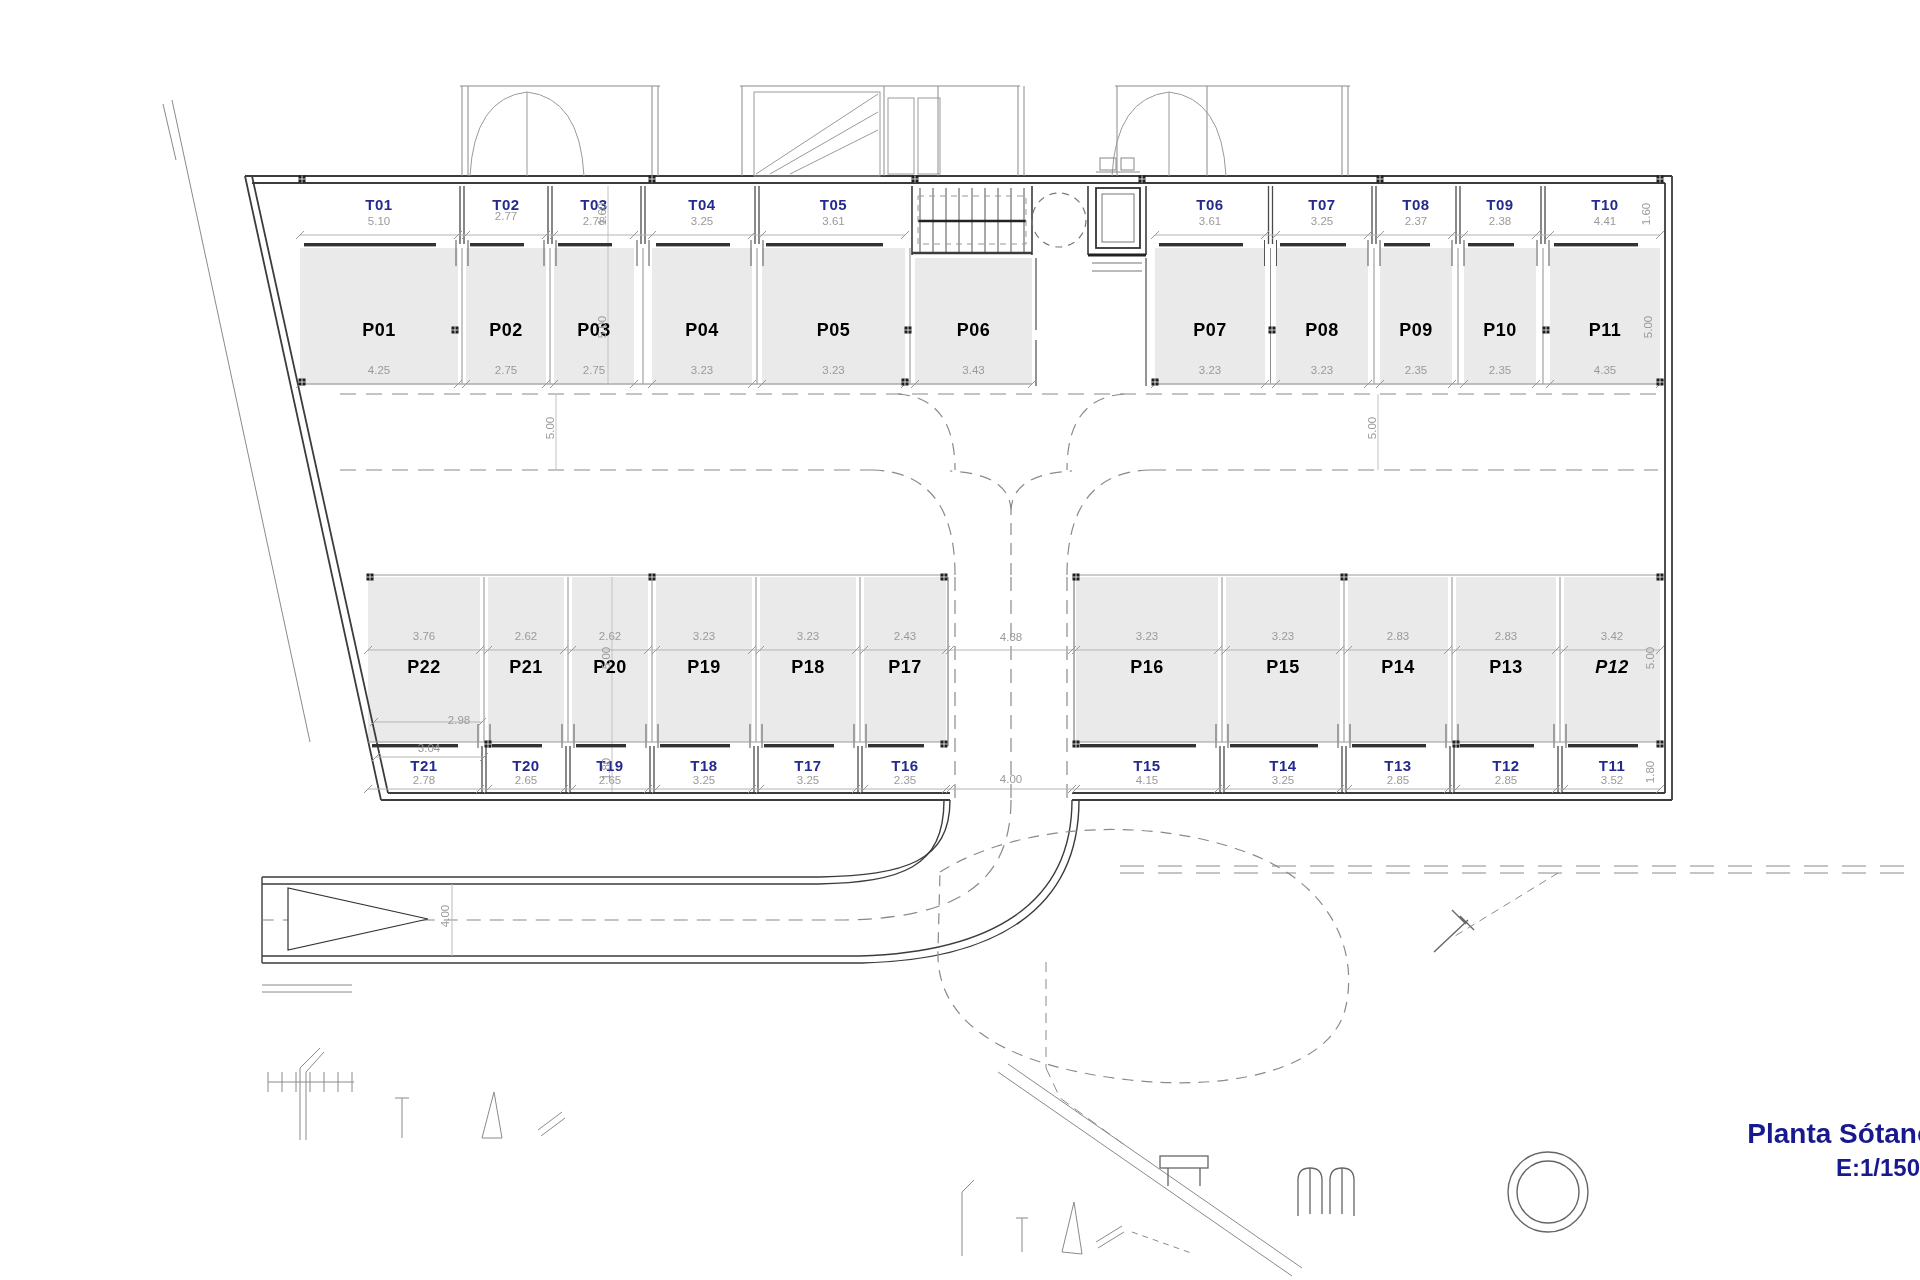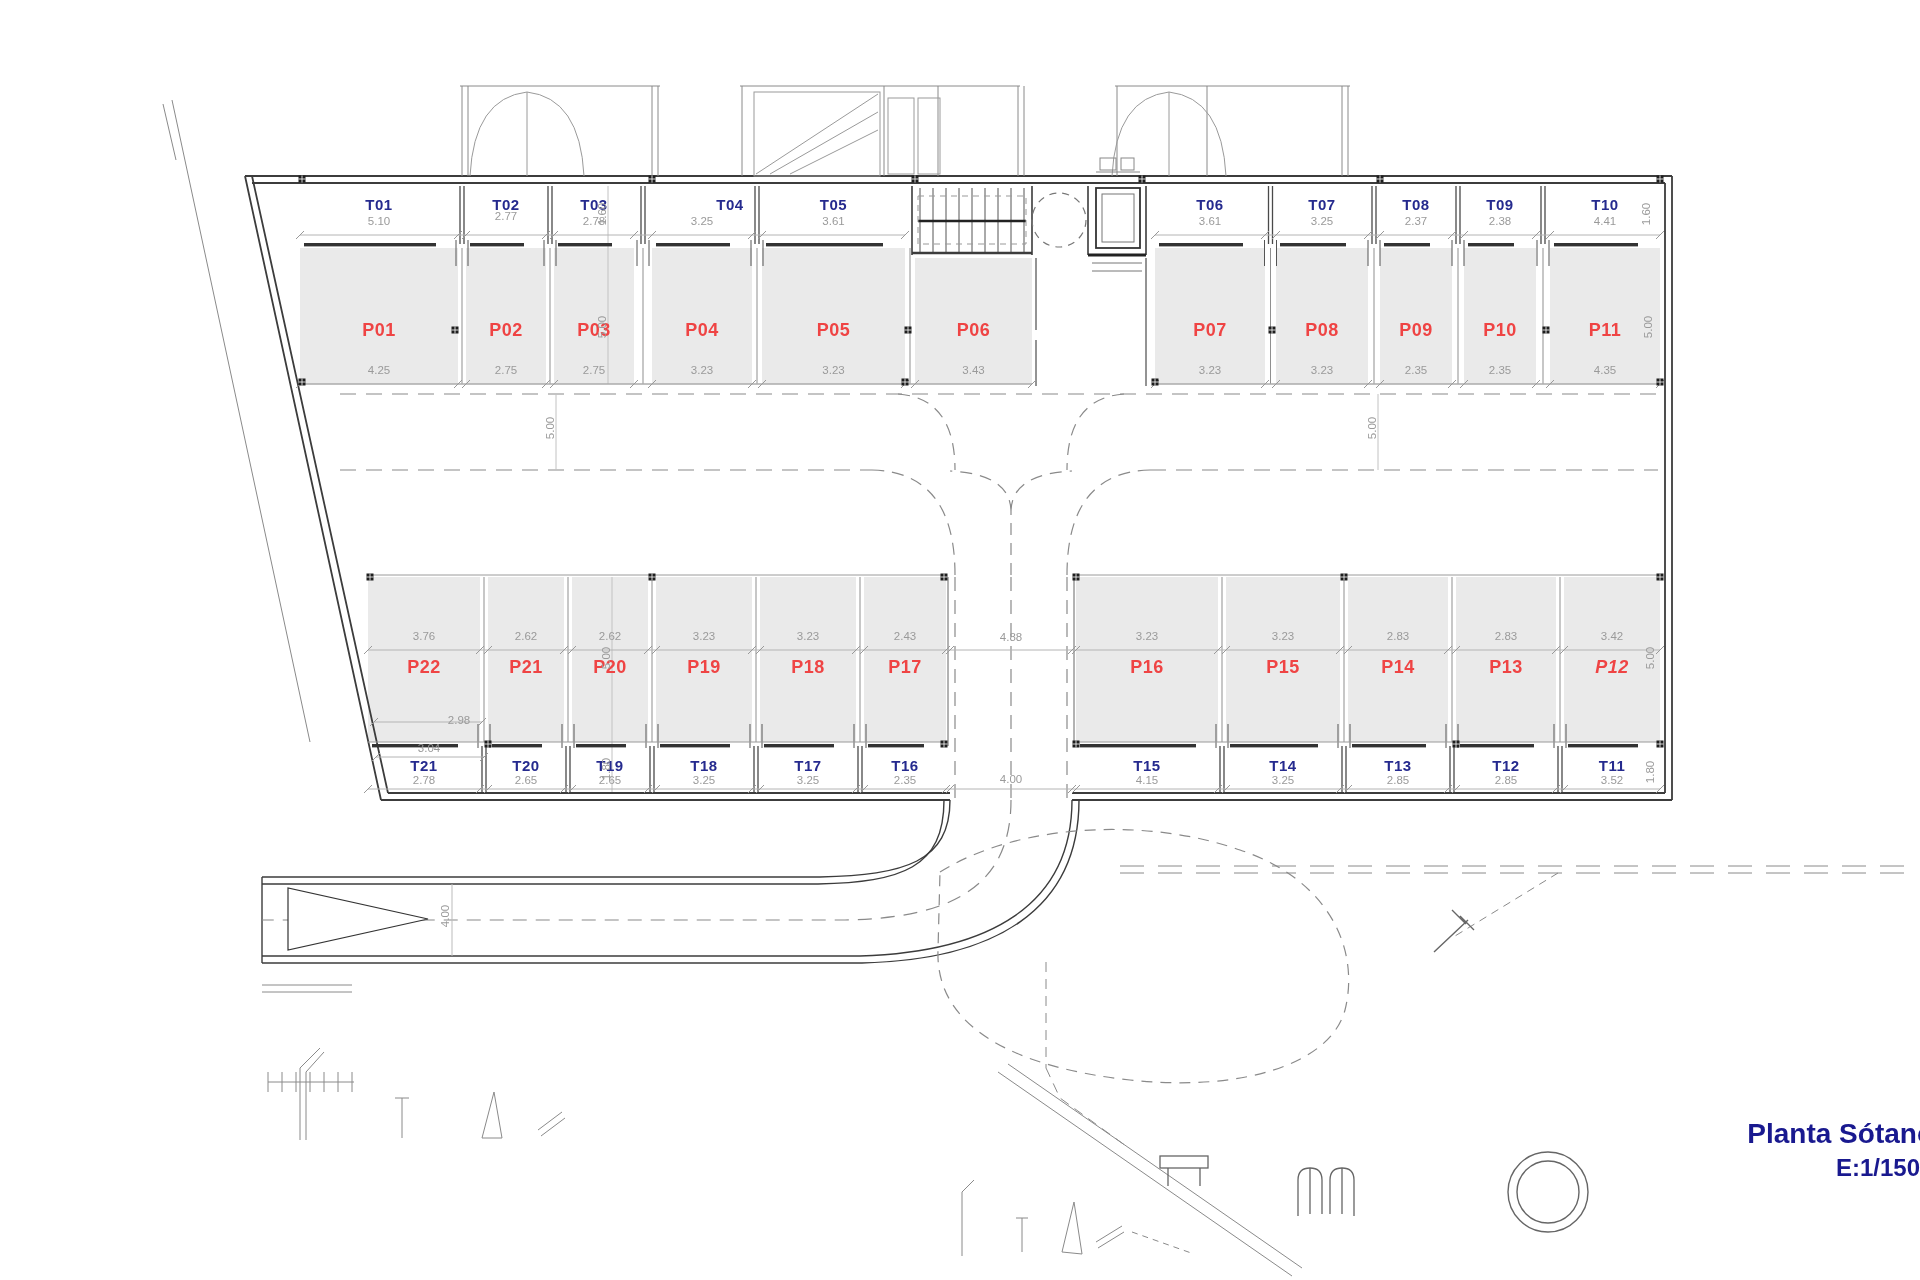--- a/index.html
+++ b/index.html
@@ -1,21 +1,21 @@
 <!DOCTYPE html>
 <html><head>
 <meta charset="utf-8">
 <style>
   html,body{margin:0;padding:0;background:#ffffff;}
   #stage{position:relative;width:1920px;height:1280px;background:#ffffff;overflow:hidden;
          font-family:"Liberation Sans", sans-serif;}
   #plan-svg{position:absolute;left:0;top:0;z-index:1;}
   #labels{position:absolute;left:0;top:0;width:1920px;height:1280px;z-index:4;pointer-events:none;}
   .lbl{position:absolute;transform:translate(-50%,-50%);white-space:nowrap;}
-  .plabel{font-size:18px;font-weight:bold;color:#ef4444;letter-spacing:.5px;}
+  .plabel{font-size:18px;font-weight:bold;color:#000000;letter-spacing:.5px;}
   .tlabel{font-size:15px;font-weight:bold;color:#252a8e;letter-spacing:.5px;}
   .dim{font-size:11.5px;color:#9a9a9a;}
   .rot{transform:translate(-50%,-50%) rotate(-90deg);}
   #watermark{position:absolute;left:782px;top:612px;z-index:3;font-size:46px;font-weight:bold;
              letter-spacing:9px;color:#ffffff;opacity:.9;}
   #title-block{position:absolute;right:-14px;top:1118px;z-index:5;text-align:right;color:#19198f;}
   #title-line1{font-size:28px;font-weight:bold;}
   #title-line2{font-size:24px;font-weight:bold;margin-top:4px;padding-right:14px;}
   #disclaimer{position:absolute;left:3px;top:1142px;z-index:5;color:#8f8f8f;font-size:13.5px;
               line-height:24px;width:380px;}
@@ -387,21 +387,21 @@
       </g>
 </svg>
 
 <div id="labels">
       <div class="lbl tlabel" style="left: 379px; top: 204px;">T01</div>
       <div class="lbl dim" style="left: 379px; top: 221px;">5.10</div>
       <div class="lbl tlabel" style="left: 506px; top: 204px;">T02</div>
       <div class="lbl dim" style="left: 506px; top: 216px;">2.77</div>
       <div class="lbl tlabel" style="left: 594px; top: 204px;">T03</div>
       <div class="lbl dim" style="left: 594px; top: 221px;">2.78</div>
-      <div class="lbl tlabel" style="left: 702px; top: 204px; margin-left: 28px;">T04</div>
+      <div class="lbl tlabel" style="left: 702px; top: 204px;">T04</div>
       <div class="lbl dim" style="left: 702px; top: 221px;">3.25</div>
       <div class="lbl tlabel" style="left: 833.5px; top: 204px;">T05</div>
       <div class="lbl dim" style="left: 833.5px; top: 221px;">3.61</div>
       <div class="lbl tlabel" style="left: 1210px; top: 204px;">T06</div>
       <div class="lbl dim" style="left: 1210px; top: 221px;">3.61</div>
       <div class="lbl tlabel" style="left: 1322px; top: 204px;">T07</div>
       <div class="lbl dim" style="left: 1322px; top: 221px;">3.25</div>
       <div class="lbl tlabel" style="left: 1416px; top: 204px;">T08</div>
       <div class="lbl dim" style="left: 1416px; top: 221px;">2.37</div>
       <div class="lbl tlabel" style="left: 1500px; top: 204px;">T09</div>

